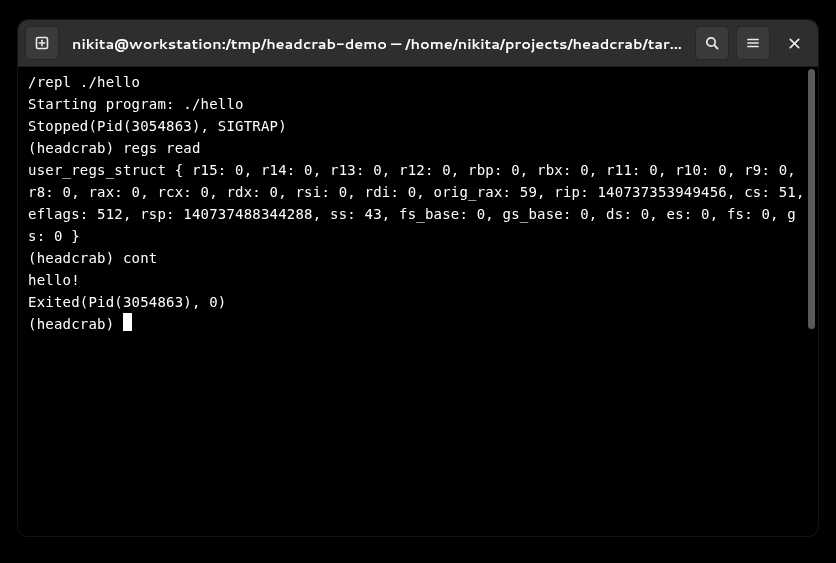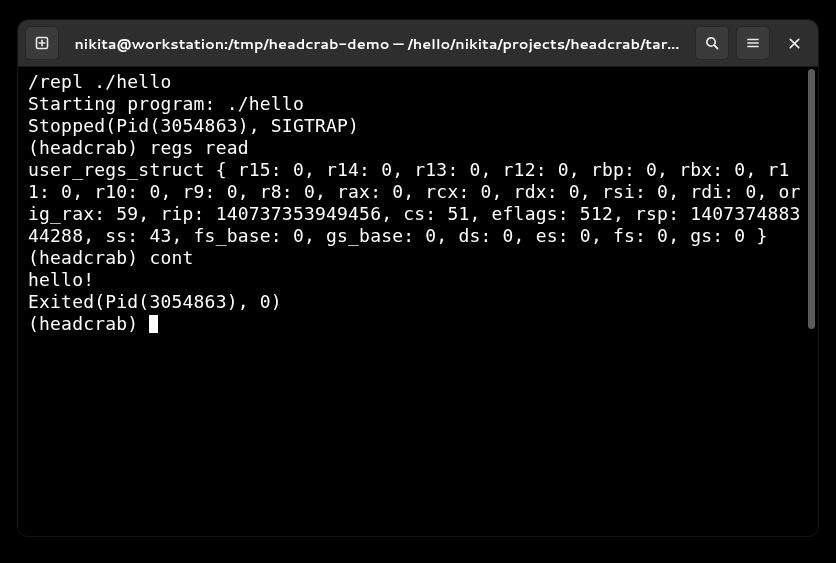--- a/index.html
+++ b/index.html
@@ -65,21 +65,21 @@
       flex-shrink: 0;
     }
     .terminal-wrap {
       position: relative;
       height: calc(100% - 47px);
       background: #000;
     }
     .terminal {
       padding: 4px 10px 8px 10px;
       color: #fff;
-      font-size: 18px;
+      font-size: 14px;
       line-height: 22px;
       letter-spacing: 0.2px;
       white-space: pre-wrap;
       word-break: break-all;
       font-family: 'DejaVu Sans Mono', 'Liberation Mono', monospace;
       height: 100%;
       overflow: hidden;
     }
     .line { display: block; }
     .cursor {
@@ -112,21 +112,21 @@
 
   <div class="titlebar">
     <div class="tbtn boxed">
       <svg width="16" height="16" viewBox="0 0 16 16">
         <rect x="2.5" y="2.5" width="11" height="11" rx="1.5" fill="none" stroke="#eaeaea" stroke-width="1.6"></rect>
         <line x1="8" y1="5.2" x2="8" y2="10.8" stroke="#eaeaea" stroke-width="1.6" stroke-linecap="round"></line>
         <line x1="5.2" y1="8" x2="10.8" y2="8" stroke="#eaeaea" stroke-width="1.6" stroke-linecap="round"></line>
       </svg>
     </div>
 
-    <div class="title">nikita@workstation:/tmp/headcrab-demo — /hello/nikita/projects/headcrab/tar…</div>
+    <div class="title">nikita@workstation:/tmp/headcrab-demo — /home/nikita/projects/headcrab/tar…</div>
 
     <div class="right-group">
       <div class="tbtn boxed">
         <svg width="16" height="16" viewBox="0 0 16 16">
           <circle cx="7" cy="7" r="4.2" fill="none" stroke="#eaeaea" stroke-width="1.7"></circle>
           <line x1="10.2" y1="10.2" x2="13.5" y2="13.5" stroke="#eaeaea" stroke-width="1.8" stroke-linecap="round"></line>
         </svg>
       </div>
       <div class="tbtn boxed">
         <svg width="16" height="16" viewBox="0 0 16 16">

